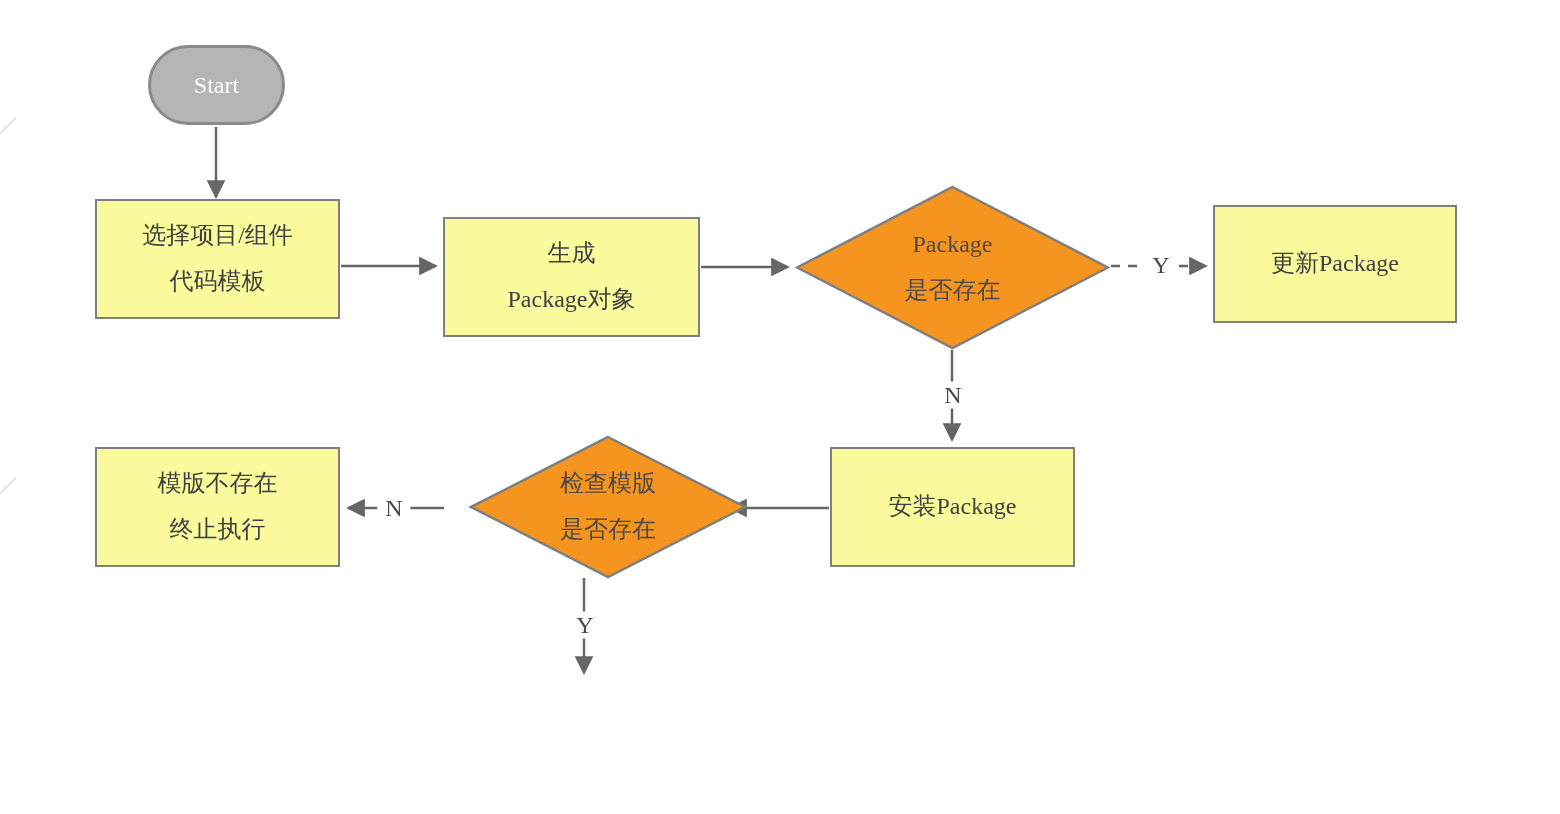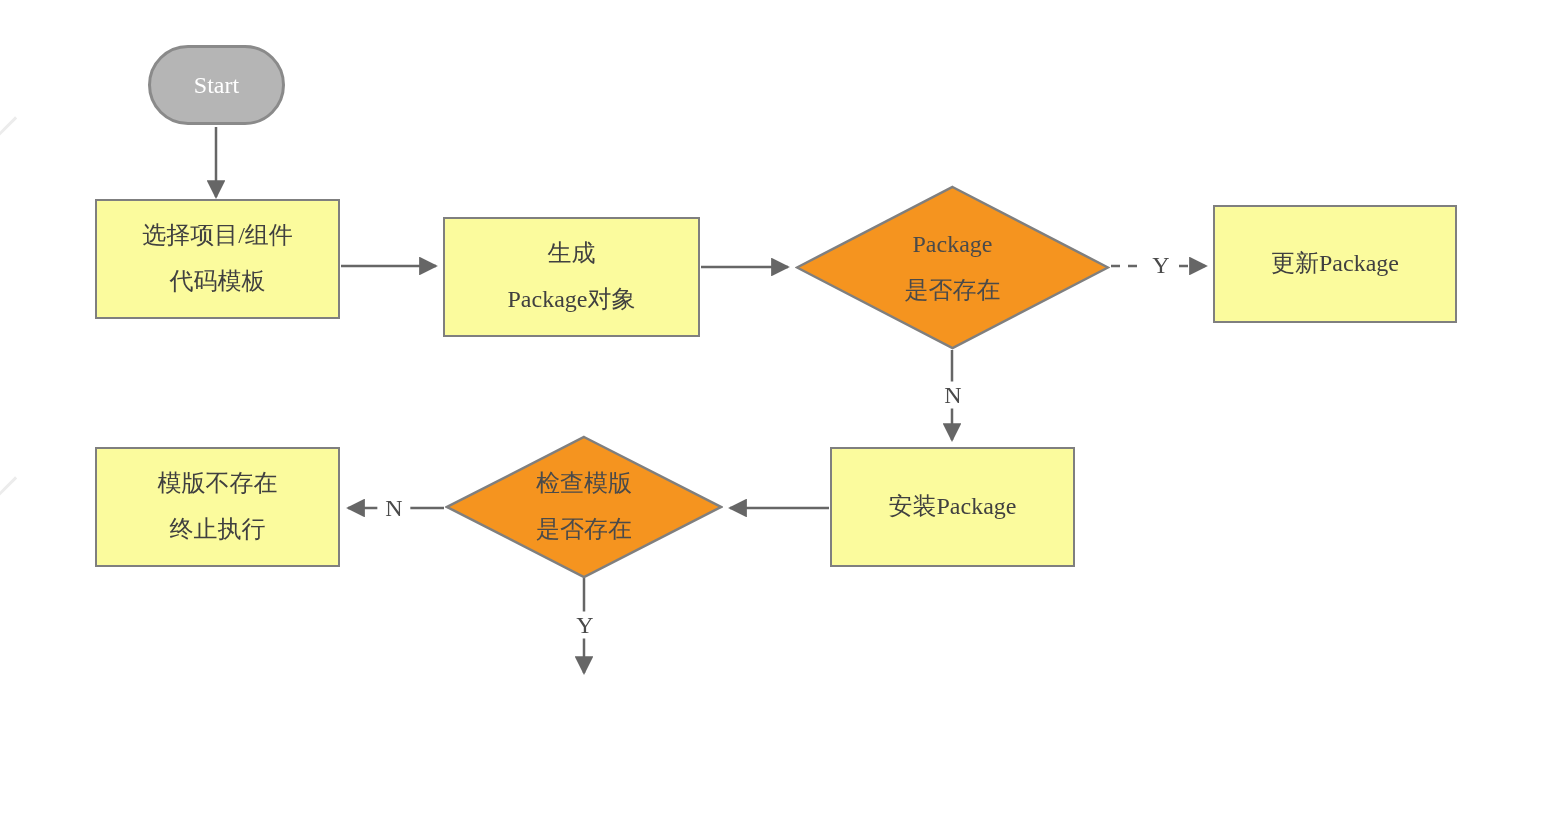--- a/index.html
+++ b/index.html
@@ -133,21 +133,21 @@
   </div>
 
   <div class="node process" style="left:1213px;top:205px;width:244px;height:118px;">
     <span>更新Package</span>
   </div>
 
   <div class="node process" style="left:830px;top:447px;width:245px;height:120px;">
     <span>安装Package</span>
   </div>
 
-  <div class="diamond-wrap" style="left:445px;top:435px;width:278px;height:144px;">
+  <div class="diamond-wrap" style="left:469px;top:435px;width:278px;height:144px;">
     <svg width="278" height="144" xmlns="http://www.w3.org/2000/svg">
       <polygon points="139,2 276,72 139,142 2,72" fill="#F5941F" stroke="#7F7F7F" stroke-width="2.5"></polygon>
     </svg>
     <div class="diamond-text">
       <span>检查模版</span>
       <span>是否存在</span>
     </div>
   </div>
 
   <div class="node process" style="left:95px;top:447px;width:245px;height:120px;">

